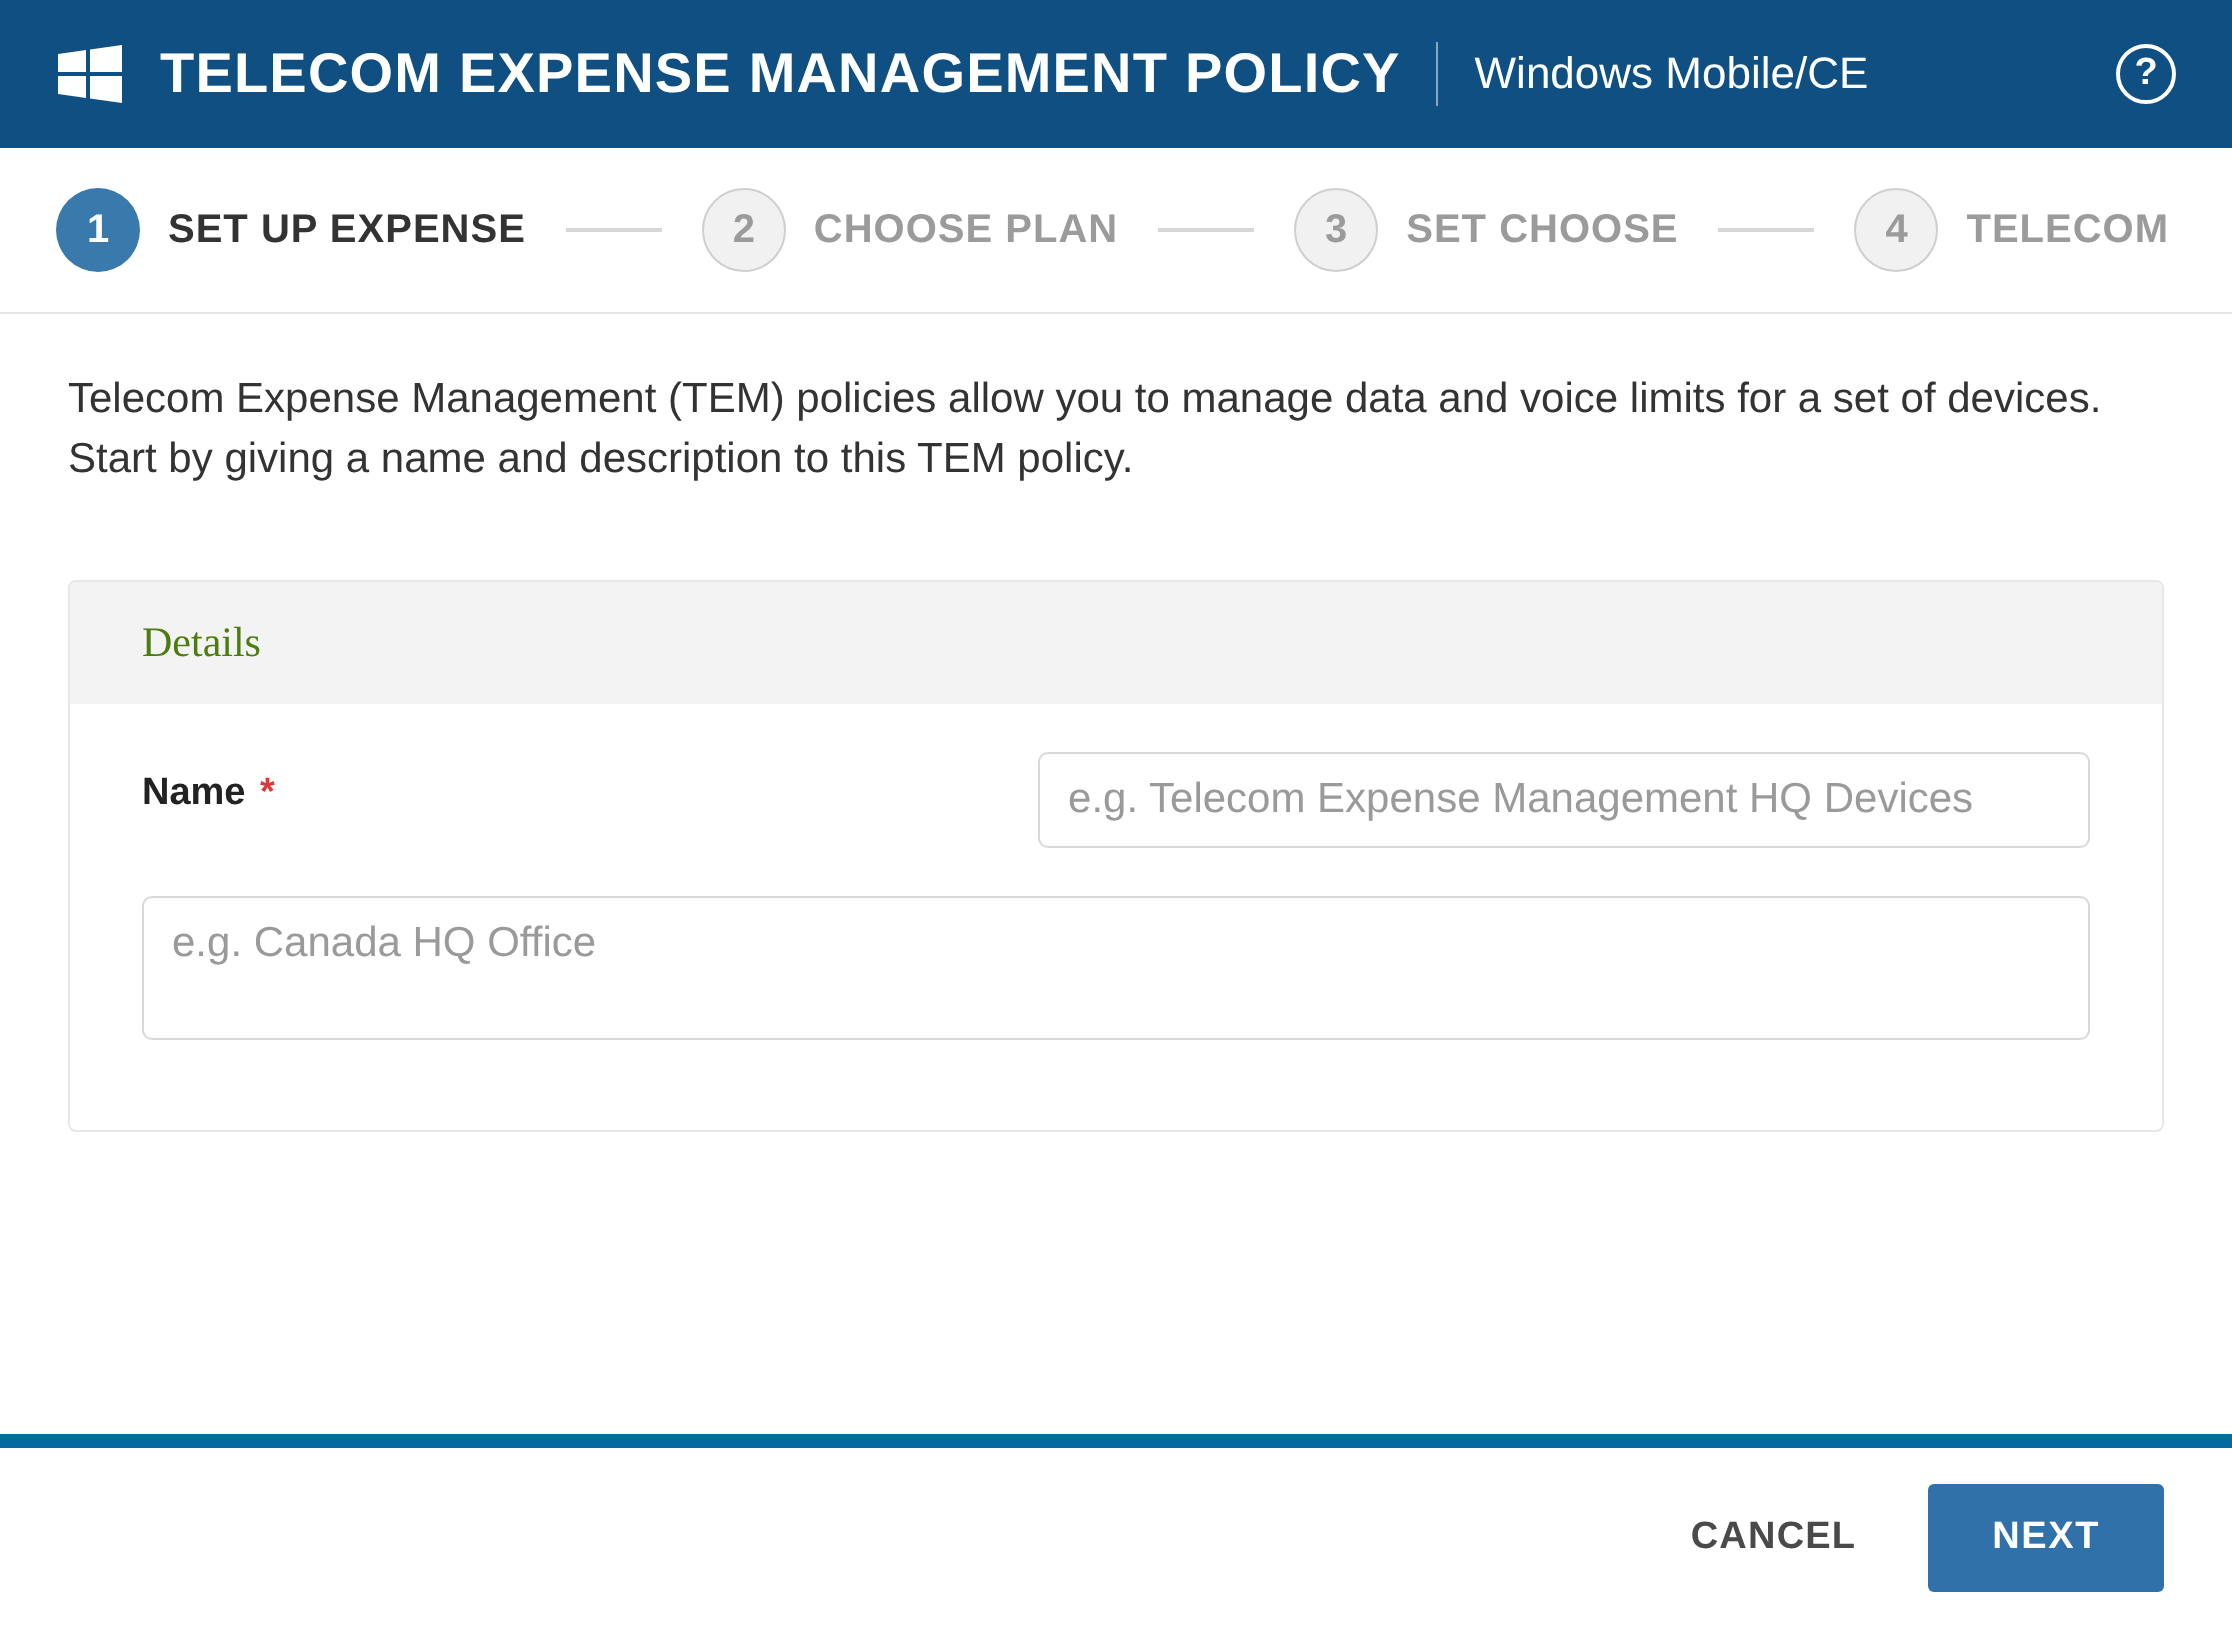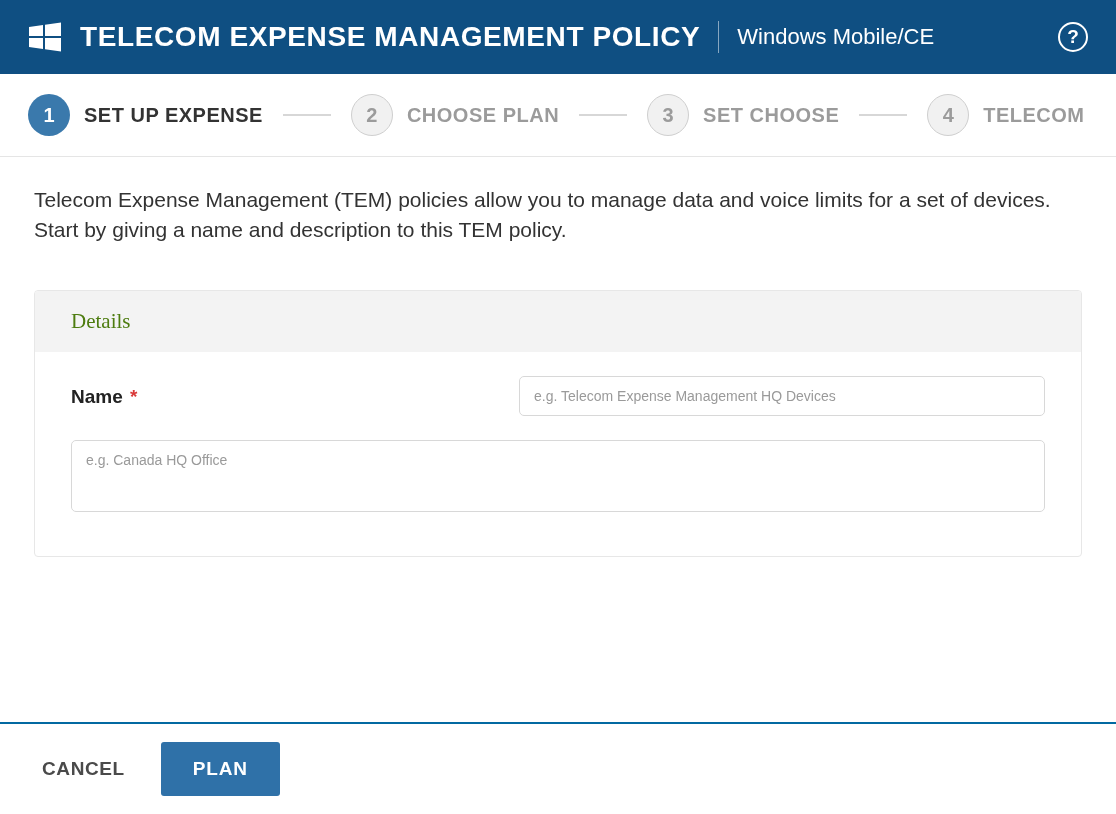--- a/index.html
+++ b/index.html
@@ -143,40 +143,40 @@
     width: 46%;
     font-size: 19px;
     font-weight: 700;
     color: #222222;
     padding-top: 10px;
   }
   .req { color: #d93a3a; margin-left: 2px; }
   .form-field { flex: 1; }
   .text-input, .textarea-input {
     width: 100%;
-    font-size: 14px;
+    font-size: 21px;
     font-family: inherit;
     color: #333333;
     border: 1px solid #d8d8d8;
     border-radius: 5px;
     padding: 11px 14px;
     background: #ffffff;
   }
   .text-input::placeholder,
   .textarea-input::placeholder { color: #9a9a9a; }
   .textarea-input { height: 72px; resize: none; }
 
   
   .footer {
     flex: 0 0 auto;
-    border-top: 2px solid #0369a1;
+    border-top: 7px solid #0369a1;
     background: #ffffff;
     padding: 18px 34px;
     display: flex;
-    justify-content: flex-start;
+    justify-content: flex-end;
     align-items: center;
     gap: 28px;
   }
   .btn-cancel {
     background: transparent;
     border: none;
     font-size: 19px;
     font-weight: 700;
     letter-spacing: 0.6px;
     color: #4a4a4a;
@@ -258,14 +258,14 @@
           <textarea class="textarea-input" placeholder="e.g. Canada HQ Office" style=""></textarea>
         </div>
       </div>
 
     </div>
   </div>
 </div>
 
 <div class="footer">
   <button class="btn-cancel">CANCEL</button>
-  <button class="btn-next">PLAN</button>
+  <button class="btn-next">NEXT</button>
 </div>
 
 </body></html>

